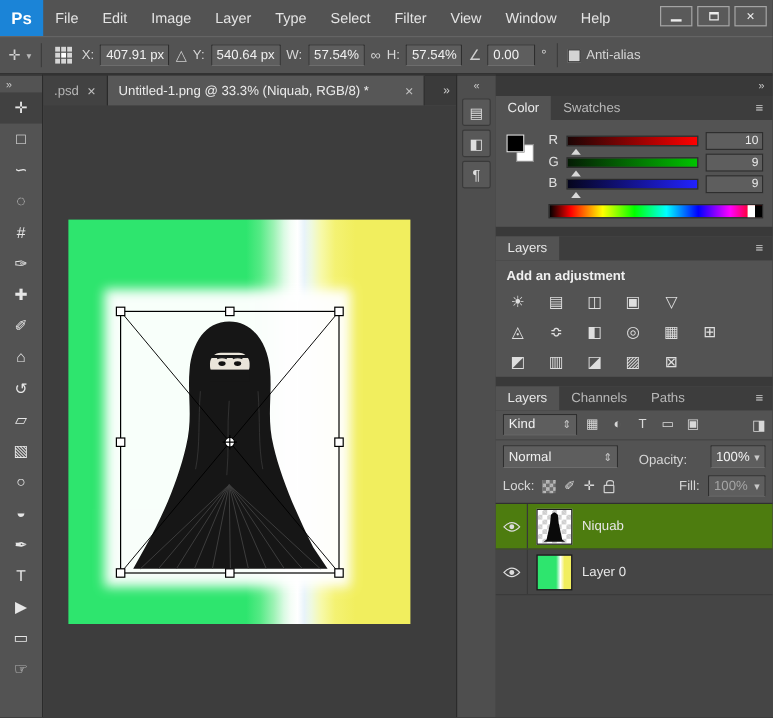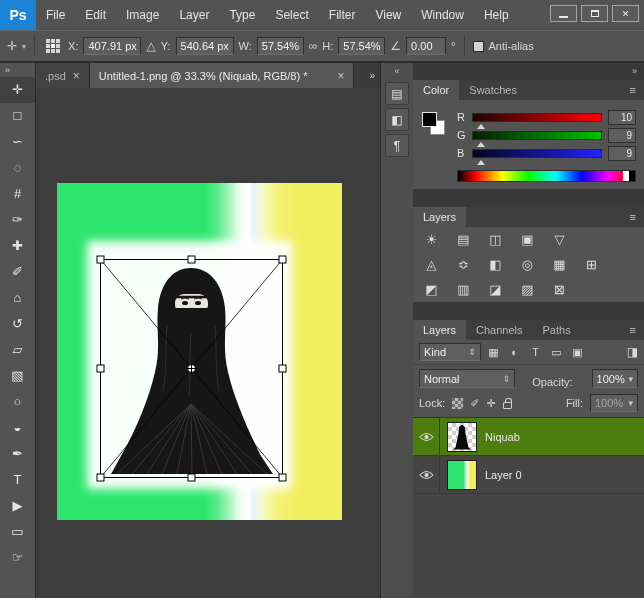--- a/index.html
+++ b/index.html
@@ -50,39 +50,39 @@
       #f4f273 78%, #f1ee5e 84%, #f1ee5e 100%); }
   .white-backdrop { position:absolute; left:30px; top:58px; width:205px; height:248px; background:#ffffff; filter:blur(5px); opacity:.97; }
   .figure-svg, .transform-svg { position:absolute; left:40px; top:73px; overflow:visible; }
   
   .dockstrip { position:absolute; left:380px; top:62px; width:33px; height:536px; background:#4e4e4e; border-top:1px solid #2b2b2b; border-left:1px solid #2b2b2b; }
   .dock-header { height:16px; color:#c9c9c9; font-size:9px; text-align:center; line-height:16px; }
   .dock-icon { width:24px; height:23px; margin:3px auto; background:#585858; border:1px solid #3a3a3a; border-radius:2px; display:flex; align-items:center; justify-content:center; color:#e0e0e0; font-size:12px; }
   
   .rightcol { position:absolute; left:413px; top:62px; width:231px; height:536px; background:#393939; border-top:1px solid #2b2b2b; display:flex; flex-direction:column; }
   .rc-header { height:17px; text-align:right; padding-right:7px; color:#c9c9c9; font-size:9px; line-height:17px; }
-  .panel { background:#535353; margin-bottom:18px; }
+  .panel { background:#535353; margin-bottom:8px; }
   .panel-tabs { height:20px; background:#3d3d3d; display:flex; }
   .panel-tab { padding:0 10px; line-height:20px; color:#b9b9b9; font-size:11px; }
   .panel-tabs .panel-tab:first-child { background:#535353; color:#e9e9e9; }
   .panel-menu { margin-left:auto; padding:0 8px; line-height:20px; color:#cfcfcf; font-size:11px; }
   
   .color-body { position:relative; padding:8px 8px 7px 8px; }
   .fgbg { position:absolute; left:9px; top:12px; width:26px; height:26px; }
   .bgsw { position:absolute; left:8px; top:8px; width:15px; height:15px; background:#fff; border:1px solid #8a8a8a; }
   .fgsw { position:absolute; left:0; top:0; width:15px; height:15px; background:#000; border:1px solid #e2e2e2; }
   .sliders { margin-left:36px; }
   .chrow { display:flex; align-items:center; gap:6px; height:18px; }
   .chlabel { width:9px; color:#e0e0e0; }
   .chtrack { flex:1; height:9px; border:1px solid #2b2b2b; position:relative; }
   .chtrack.v-r { background:linear-gradient(90deg,#1c0505,#ff0000); }
   .chtrack.v-g { background:linear-gradient(90deg,#051c05,#00c400); }
   .chtrack.v-b { background:linear-gradient(90deg,#05051c,#2222ff); }
   .chthumb { position:absolute; left:3%; bottom:-8px; width:0; height:0; border:4px solid transparent; border-bottom:5px solid #d8d8d8; }
-  .chvalue { width:28px; height:15px; background:#5e5e5e; border:1px solid #2e2e2e; color:#ececec; font-size:10px; display:flex; align-items:center; justify-content:flex-end; padding:0 3px; }
+  .chvalue { width:48px; height:15px; background:#5e5e5e; border:1px solid #2e2e2e; color:#ececec; font-size:10px; display:flex; align-items:center; justify-content:flex-end; padding:0 3px; }
   .spectrum { height:12px; margin-top:8px; border:1px solid #2b2b2b; position:relative;
     background:linear-gradient(90deg,#000 0%,#f00 10%,#ff0 25%,#0f0 40%,#0ff 55%,#00f 70%,#f0f 85%,#f00 96%); }
   .spectrum::after { content:""; position:absolute; right:0; top:0; width:12px; height:100%; background:linear-gradient(90deg,#fff 0 50%,#000 50% 100%); }
   
   .adj-title { padding:7px 9px 3px; color:#f0f0f0; font-weight:bold; }
   .adj-row { display:flex; padding:3px 8px; gap:11px; }
   .adj-icon { width:21px; height:19px; display:flex; align-items:center; justify-content:center; color:#dedede; font-size:13px; }
   
   .layers-panel { flex:1; min-height:0; display:flex; flex-direction:column; margin-bottom:0; }
   .kind-row { display:flex; align-items:center; gap:4px; padding:3px 6px; border-bottom:1px solid #454545; }
@@ -405,20 +405,21 @@
     </div>
 
     <div class="panel">
       <div class="panel-tabs">
 
 
           <div class="panel-tab">Layers</div>
 
         <span class="panel-menu">≡</span>
       </div>
+      <div class="adj-title">Add an adjustment</div>
       <div class="adj-row">
 
           <div class="adj-icon">
             <span>☀</span>
           </div>
 
           <div class="adj-icon">
             <span>▤</span>
           </div>
 

